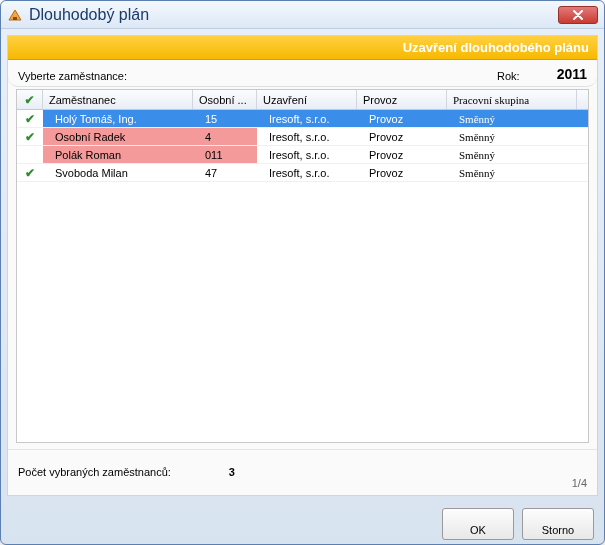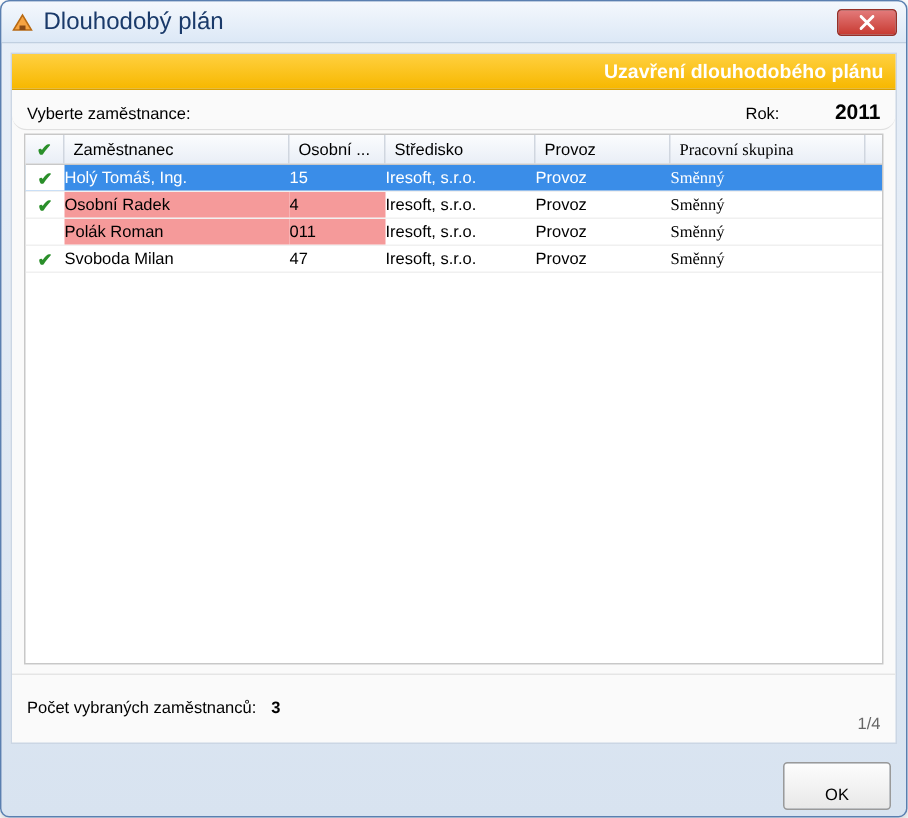--- a/index.html
+++ b/index.html
@@ -92,35 +92,36 @@
   .col-prov  { width: 90px; }
   .col-skup  { width: 130px; font-family: Liberation Serif, serif; }
 
   .grid-body { position: absolute; top: 20px; bottom:0; left:0; right:0; overflow: auto; }
   .row {
     display: flex; height: 18px; line-height: 18px;
     border-bottom: 1px solid #f0f0f0;
     cursor: default;
   }
   .row .cell {
-    padding: 0 0;
+    padding: 0 12px;
     overflow: hidden; white-space: nowrap; text-overflow: ellipsis;
   }
   .row .col-check { display:flex; align-items:center; justify-content:center; padding:0; }
   .check-tick { color: #2a8f2a; font-weight: bold; font-size: 12px; }
 
   .row.selected { background: #3a8de8; color: #fff; }
   .row.selected .col-check { background: #fff; }
   .row.flagged:not(.selected) .col-name,
   .row.flagged:not(.selected) .col-pers { background: #f59a9a; }
 
   .footer {
     display: flex; align-items: center;
     padding: 4px 10px 6px 10px;
     border-top: 1px solid #e5e5e5;
+    gap: 48px;
   }
   .footer .count-label { }
   .footer .count-val { font-weight: bold; margin-left: 10px; }
   .footer .page { margin-left: auto; color: #666; margin-top: 23px; }
 
   .buttons {
     display: flex; justify-content: flex-end; gap: 8px;
     padding: 6px 10px 4px 10px;
   }
   .btn {
@@ -161,21 +162,21 @@
       <span class="year">2011</span>
     </div>
 
     <div class="grid-wrap">
       <div class="grid-header">
         <div class="col col-check">
           <span class="check-tick">✔</span>
         </div>
         <div class="col col-name">Zaměstnanec</div>
         <div class="col col-pers">Osobní ...</div>
-        <div class="col col-stred">Středisko</div>
+        <div class="col col-stred">Uzavření</div>
         <div class="col col-prov">Provoz</div>
         <div class="col col-skup">Pracovní skupina</div>
       </div>
       <div class="grid-body" id="grid-body">
           <div class="row selected">
             <div class="cell col-check">
               <span class="check-tick">✔</span>
             </div>
             <div class="cell col-name">Holý Tomáš, Ing.</div>
             <div class="cell col-pers">15</div>
@@ -216,14 +217,15 @@
 
     <div class="footer">
       <span class="count-label">Počet vybraných zaměstnanců:</span>
       <span class="count-val">3</span>
       <span class="page">1/4</span>
     </div>
   </div>
 
   <div class="buttons">
     <button class="btn">OK</button>
+    <button class="btn">Storno</button>
   </div>
 </div>
 
 </body></html>

